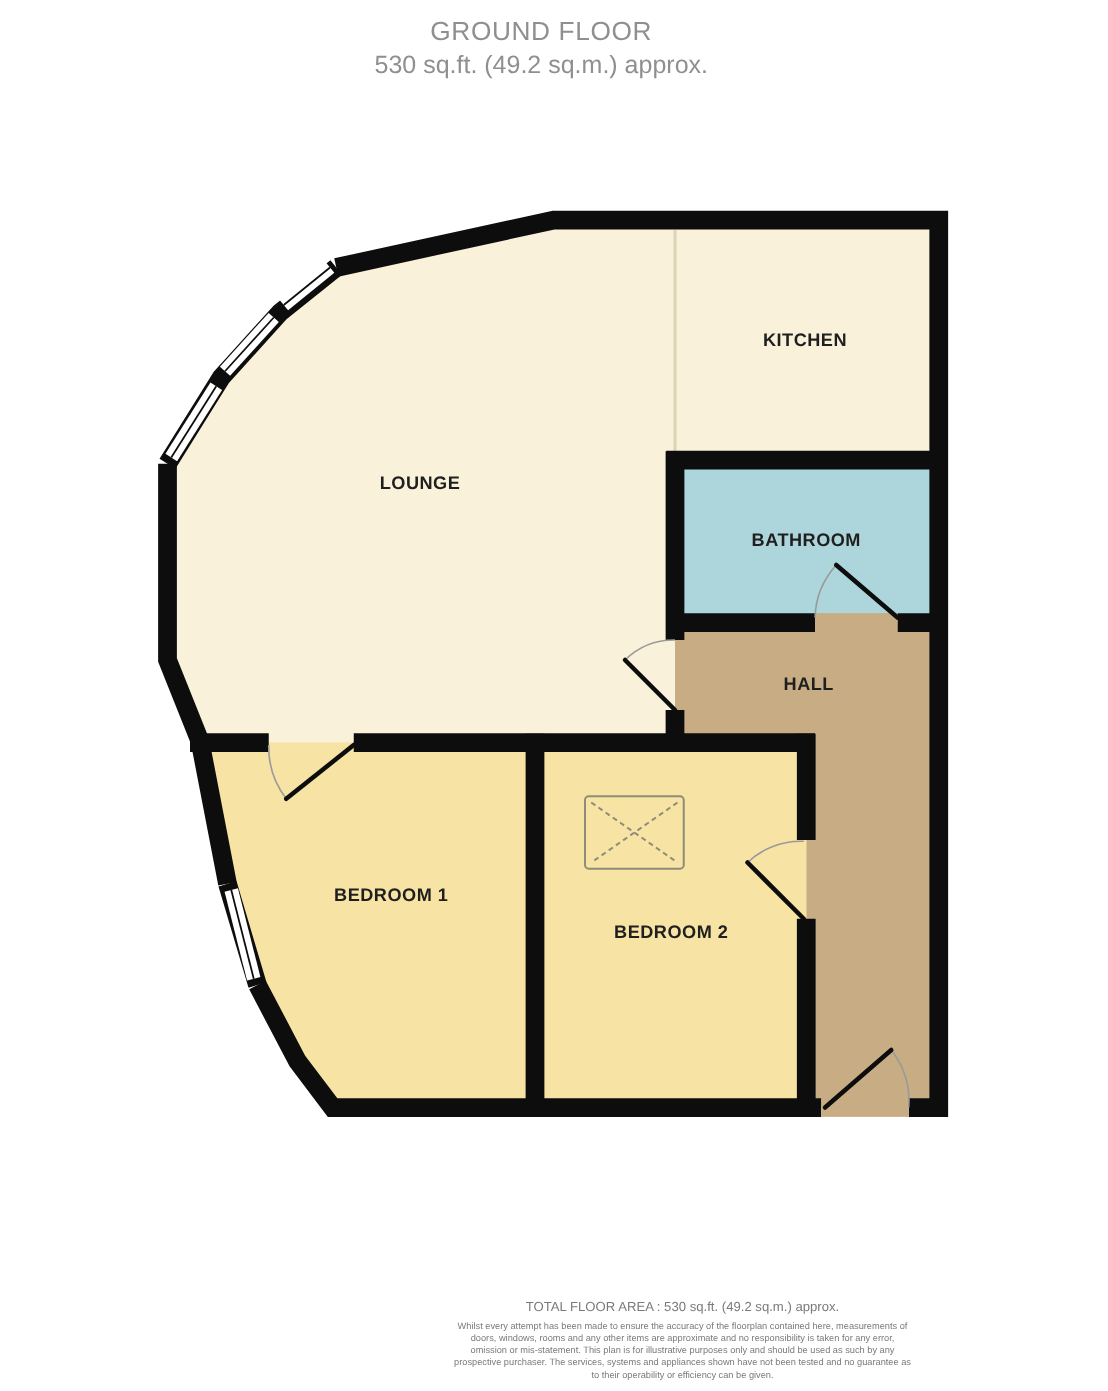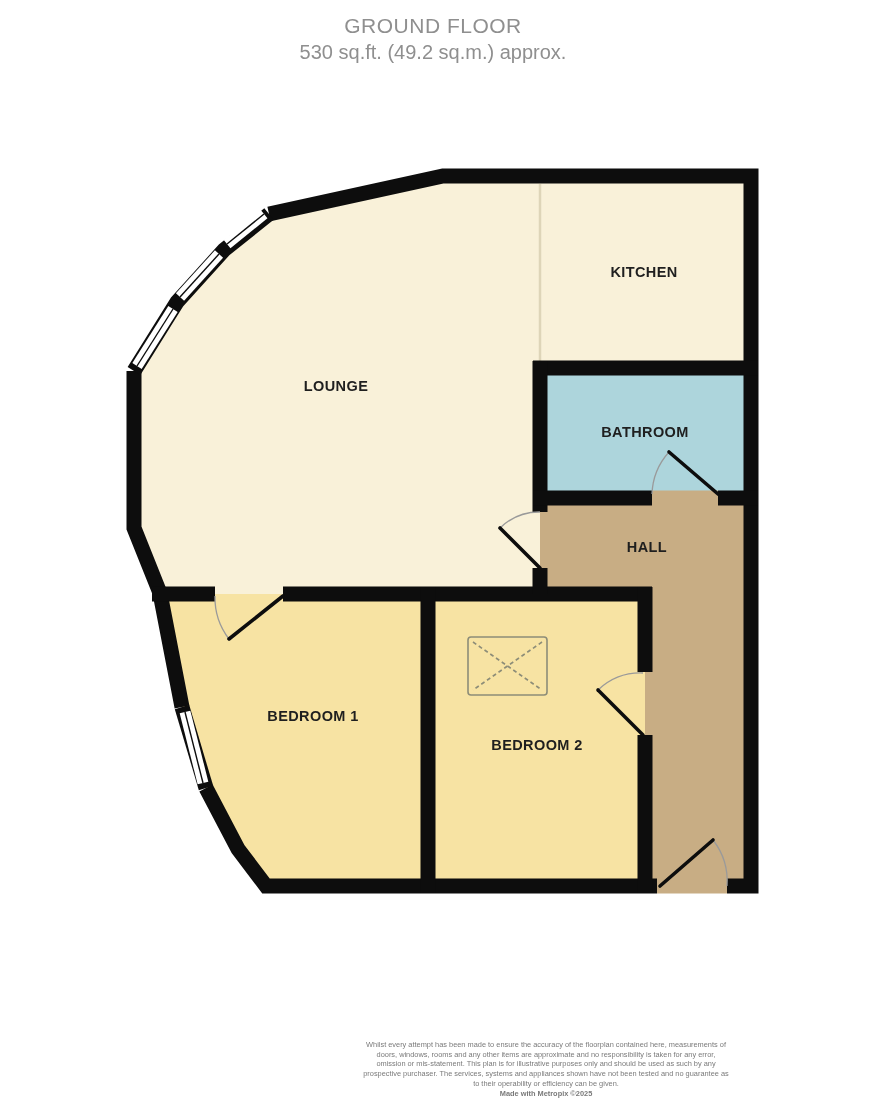--- a/index.html
+++ b/index.html
@@ -99,17 +99,18 @@
 
     <text class="room-label" x="644" y="277">KITCHEN</text>
     <text class="room-label" x="336" y="391">LOUNGE</text>
     <text class="room-label" x="645" y="437">BATHROOM</text>
     <text class="room-label" x="647" y="552">HALL</text>
     <text class="room-label" x="313" y="721">BEDROOM 1</text>
     <text class="room-label" x="537" y="750">BEDROOM 2</text>
   </svg>
 
   <div id="footer-block">
+    <div id="footer-area">TOTAL FLOOR AREA : 530 sq.ft. (49.2 sq.m.) approx.</div>
     <div id="footer-disclaimer">Whilst every attempt has been made to ensure the accuracy of the floorplan contained here, measurements of doors, windows, rooms and any other items are approximate and no responsibility is taken for any error, omission or mis-statement. This plan is for illustrative purposes only and should be used as such by any prospective purchaser. The services, systems and appliances shown have not been tested and no guarantee as to their operability or efficiency can be given.</div>
     <div id="footer-credit">Made with Metropix ©2025</div>
   </div>
 
 </div>
 
 </body></html>

